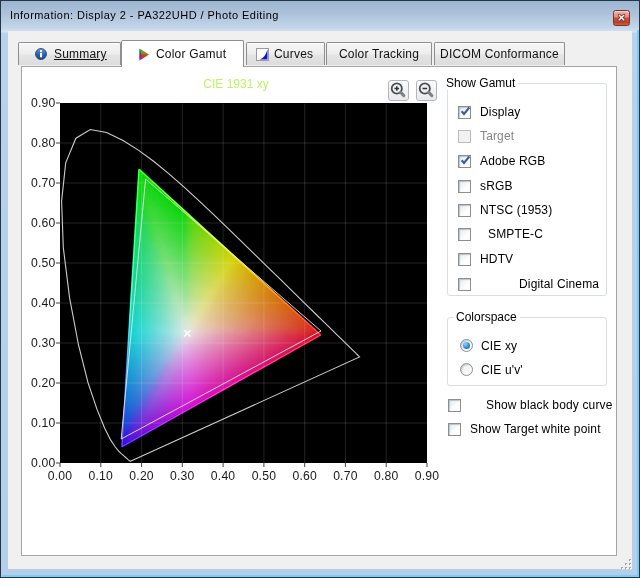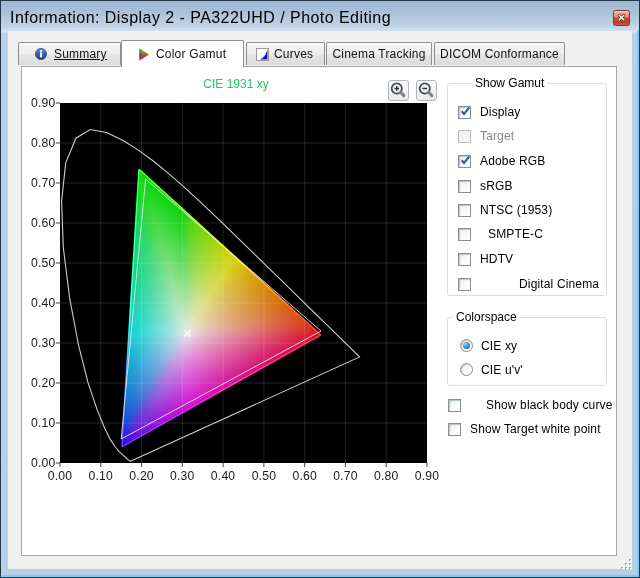--- a/index.html
+++ b/index.html
@@ -1,20 +1,20 @@
 <!DOCTYPE html>
 <html><head><meta charset="utf-8"><style>
 * { margin:0; padding:0; box-sizing:border-box; }
 body { width:640px; height:578px; font-family:"Liberation Sans", sans-serif; overflow:hidden; position:relative; background:#223645; }
 .abs { position:absolute; }
 #frame { left:1px; top:1px; width:638px; height:576px; background:linear-gradient(180deg,#9db5d1 0,#afc4db 14px,#c2d4e8 26px,#d5e3f2 31px,#b9d1ea 32px,#b5cfe9 100%); }
 #accR { right:1px; top:30px; width:2px; bottom:1px; background:#79cdf2; position:absolute; }
 #accB { left:2px; bottom:1px; right:1px; height:2px; background:#79cdf2; position:absolute; }
 #client { left:8px; top:31px; width:624px; height:538px; background:#f0f0f0; }
-#title { left:10px; top:9px; font-size:16px; color:#000; letter-spacing:0.45px; }
+#title { left:10px; top:9px; font-size:11px; color:#000; letter-spacing:0.45px; }
 #closeBtn { left:613px; top:10px; width:17px; height:16px; border:1px solid #7a3531; border-radius:2.5px;
   background:linear-gradient(180deg,#efb4a6 0%,#e08f7c 42%,#cc4e37 50%,#c04028 82%,#cd5a42 100%);
   box-shadow:inset 0 1px 0 rgba(255,255,255,0.4); }
 #panel { left:21px; top:66px; width:596px; height:490px; background:#ffffff; border:1px solid #a5a5a5; }
 .tab { top:42px; height:23px; background:linear-gradient(180deg,#f5f5f5 0%,#eeeeee 48%,#e4e4e4 55%,#dcdcdc 100%); border:1px solid #8e8e8e; border-bottom:none; border-radius:2px 2px 0 0; font-size:12px; color:#111; position:absolute; box-shadow:inset 0 1px 0 #ffffff; letter-spacing:0.2px; }
 #tabSel { left:121px; top:40px; width:123px; height:27px; background:#ffffff; border:1px solid #8e8e8e; border-bottom:none; border-radius:2px 2px 0 0; z-index:5; font-size:12px; color:#111; position:absolute; letter-spacing:0.2px; }
 .gb { border:1px solid #d7dee4; border-radius:3px; position:absolute; }
 .gbt { font-size:12px; color:#000; background:#ffffff; padding:0 3px; position:absolute; }
 .cb { width:13px; height:13px; border:1px solid #8e8e8e; background:linear-gradient(135deg,#dfe9ef 0%,#fdfdfd 60%); box-shadow:inset 1px 1px 1px rgba(90,110,130,0.35); position:absolute; }
 .cbd { border-color:#bcbcbc; background:#f2f2f2; box-shadow:none; }
@@ -1770,21 +1770,21 @@
   <span class="abs" style="left:35px;top:4px;text-decoration:underline;">Summary</span>
   </div>
 <div class="tab" style="left:246px; width:79px;">
   <svg class="abs" style="left:9px;top:5px;" width="13" height="13" viewBox="0 0 13 13">
       <rect x="0.5" y="0.5" width="12" height="12" fill="#ffffff" stroke="#9a9a9a" stroke-width="1"></rect>
       <path d="M 2,11.5 C 6,11.5 9,9 11.5,1.5 L 11.5,11.5 Z" fill="#1414c8"></path>
     </svg>
   <span class="abs" style="left:27px;top:4px;">Curves</span>
   </div>
 <div class="tab" style="left:326px; width:106px;">
-    <span class="abs" style="left:0;width:100%;text-align:center;top:4px;">Cinema Tracking</span>
+    <span class="abs" style="left:0;width:100%;text-align:center;top:4px;">Color Tracking</span>
   </div>
 <div class="tab" style="left:434px; width:131px;">
     <span class="abs" style="left:0;width:100%;text-align:center;top:4px;">DICOM Conformance</span>
   </div>
 <div id="tabSel">
   <svg class="abs" style="left:16px;top:7px;" width="12" height="13" viewBox="0 0 12 13">
   <defs>
         <linearGradient id="tg1" x1="0" y1="0" x2="0" y2="1">
           <stop offset="0" stop-color="#22b022"></stop>
           <stop offset="0.35" stop-color="#7ba016"></stop>
@@ -1792,39 +1792,39 @@
           <stop offset="0.82" stop-color="#cc1878"></stop>
           <stop offset="1" stop-color="#c018b8"></stop>
         </linearGradient>
       </defs>
   <polygon points="1.5,0.5 11,6.5 1.5,12.5" fill="url(#tg1)"></polygon>
       <polygon points="1.5,0.5 3.2,6.5 1.5,12.5" fill="#2830cc" opacity="0.85"></polygon>
     </svg>
   <span class="abs" style="left:34px;top:6px;">Color Gamut</span>
   </div>
 
-<div class="abs" style="left:60px;top:77px;width:352px;text-align:center;font-size:12px;color:#22c55e;">CIE 1931 xy</div>
+<div class="abs" style="left:60px;top:77px;width:352px;text-align:center;font-size:12px;color:#bef264;">CIE 1931 xy</div>
 <div class="abs" style="left:388px;top:80px;width:21px;height:21px;border:1px solid #b2b6bb;border-radius:3px;background:linear-gradient(180deg,#fbfbfb,#e9eaec);">
 <svg width="19" height="19" viewBox="0 0 19 19">
       <circle cx="7.8" cy="7.5" r="5.1" fill="#edf0f2" stroke="#4a4e52" stroke-width="1.8"></circle>
       <line x1="7.8" y1="5.2" x2="7.8" y2="9.8" stroke="#2e3236" stroke-width="1.5"></line>
       <line x1="5.5" y1="7.5" x2="10.1" y2="7.5" stroke="#2e3236" stroke-width="1.5"></line>
       <line x1="11.7" y1="11.4" x2="14.8" y2="14.6" stroke="#7d8084" stroke-width="3" stroke-linecap="round"></line>
     </svg>
   </div>
 <div class="abs" style="left:416px;top:80px;width:21px;height:21px;border:1px solid #b2b6bb;border-radius:3px;background:linear-gradient(180deg,#fbfbfb,#e9eaec);">
 <svg width="19" height="19" viewBox="0 0 19 19">
       <circle cx="7.8" cy="7.5" r="5.1" fill="#edf0f2" stroke="#4a4e52" stroke-width="1.8"></circle>
       <line x1="5.5" y1="7.5" x2="10.1" y2="7.5" stroke="#2e3236" stroke-width="1.5"></line>
       <line x1="11.7" y1="11.4" x2="14.8" y2="14.6" stroke="#7d8084" stroke-width="3" stroke-linecap="round"></line>
     </svg>
   </div>
 
 <div class="gb" style="left:447px;top:83px;width:160px;height:213px;"></div>
-<div class="gbt" style="left:472px;top:76px;">Show Gamut</div>
+<div class="gbt" style="left:443px;top:76px;">Show Gamut</div>
 <div class="cb" style="left:458px;top:106px;"></div>
 <svg class="abs" style="left:459px;top:105px;" width="13" height="13" viewBox="0 0 13 13">
     <path d="M2.7,6.3 L5.0,9.0 L10.3,2.5" fill="none" stroke="#3a5fa5" stroke-width="2.1"></path>
   </svg>
 <div class="lab" style="left:480px;top:105px;">Display</div>
 <div class="cb cbd" style="left:458px;top:130px;"></div>
 <div class="lab labd" style="left:480px;top:129px;">Target</div>
 <div class="cb" style="left:458px;top:155px;"></div>
 <svg class="abs" style="left:459px;top:154px;" width="13" height="13" viewBox="0 0 13 13">
     <path d="M2.7,6.3 L5.0,9.0 L10.3,2.5" fill="none" stroke="#3a5fa5" stroke-width="2.1"></path>

